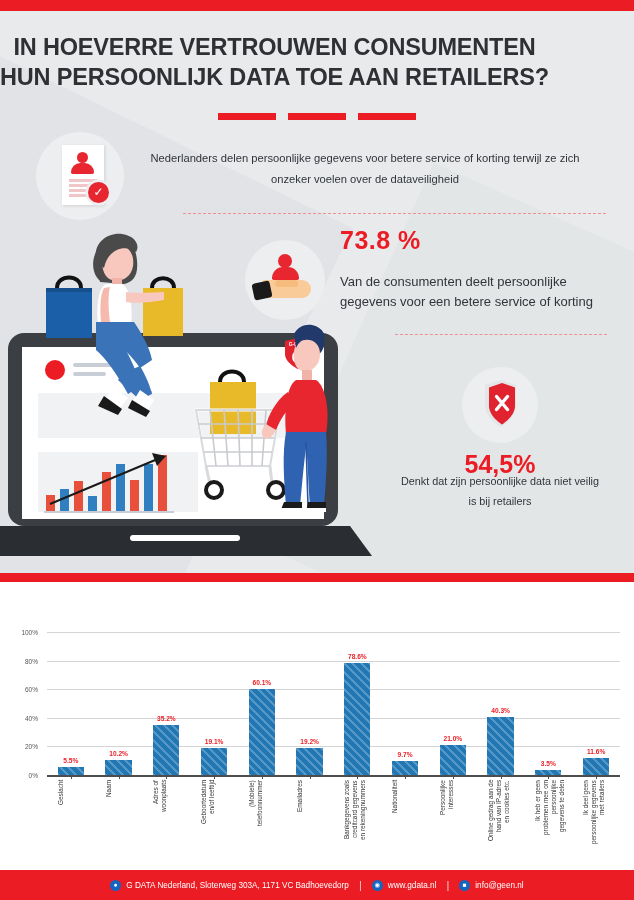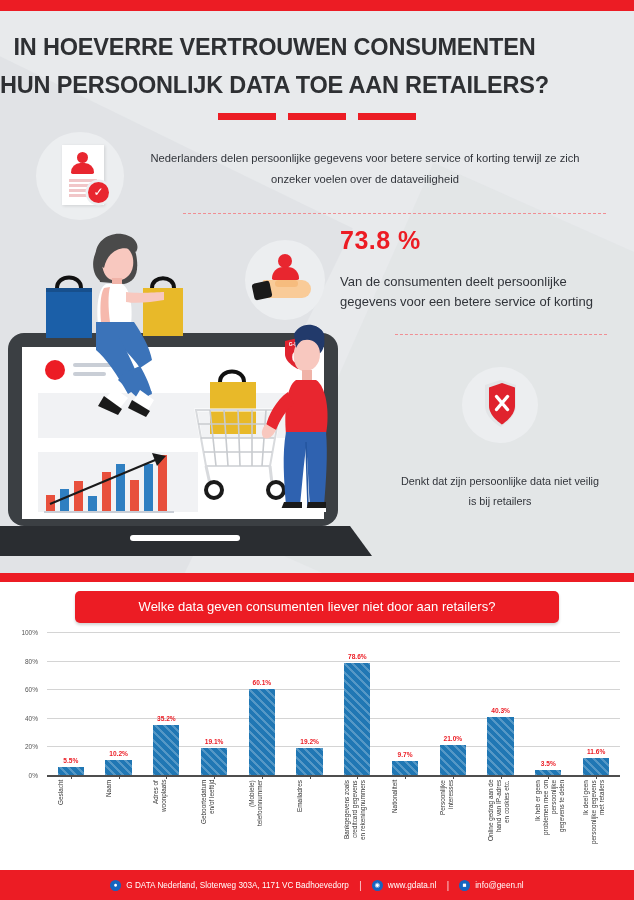--- a/index.html
+++ b/index.html
@@ -24,21 +24,21 @@
     background: #dfe2e5; transform: rotate(24deg); opacity: .6;
   }
 
   
   .headline {
     position: absolute; top: 32px; left: 0; width: 549px;
     text-align: center; color: #2e3033;
     font-weight: bold; font-size: 23.5px; line-height: 30px;
     letter-spacing: -0.2px;
   }
-  .headline .l2 { display: block; margin-top: 8px; }
+  .headline .l2 { display: block; }
   .dashes { position: absolute; top: 107px; left: 0; width: 634px; text-align: center; }
   .dashes i { display: inline-block; width: 58px; height: 7px; background: #ec1c24; margin: 0 6px; vertical-align: middle; }
 
   
   .doc-circle {
     position: absolute; left: 36px; top: 132px; width: 88px; height: 88px;
     background: #eceef0; border-radius: 50%;
   }
   .doc-sheet {
     position: absolute; left: 26px; top: 13px; width: 42px; height: 60px;
@@ -201,20 +201,21 @@
 
   <div class="shield-circle">
     <div class="shield-wrap">
       <svg width="41" height="50" viewBox="0 0 41 50">
         <path d="M5 6 L20.5 1 L36 6 L36 27 C36 39 20.5 48 20.5 48 C20.5 48 5 39 5 27 Z" fill="#e3e5e7"></path>
         <path d="M9 8.5 L22 4 L35 8.5 L35 27 C35 37.5 22 45.5 22 45.5 C22 45.5 9 37.5 9 27 Z" fill="#e0232e"></path>
         <path d="M16.5 17.5 L27.5 30.5 M27.5 17.5 L16.5 30.5" stroke="#fff" stroke-width="3.4" stroke-linecap="round"></path>
       </svg>
     </div>
   </div>
+  <div class="stat2-num">54,5%</div>
   <div class="stat2-txt">Denkt dat zijn persoonlijke data niet veilig is bij retailers</div>
 
   <div class="illu">
     <svg width="420" height="345" viewBox="0 0 420 345">
 
       <rect x="8" y="103" width="330" height="193" rx="16" fill="#3b3f43"></rect>
       <rect x="22" y="117" width="302" height="172" fill="#ffffff"></rect>
 
       <path d="M-20 296 L350 296 L372 326 L-40 326 Z" fill="#2a2d31"></path>
       <rect x="130" y="305" width="110" height="6" rx="3" fill="#ffffff"></rect>
@@ -320,21 +321,20 @@
         <path d="M26 172 L44 172 L44 182 L24 182 Z" fill="#1a1a1a"></path>
         <path d="M-2 178 L20 178 L20 182 L-2 182 Z" fill="#fff"></path>
         <path d="M24 178 L44 178 L44 182 L24 182 Z" fill="#fff"></path>
       </g>
     </svg>
   </div>
 
   <div class="mid-red"></div>
 
   <div class="chart-sec">
-    <div class="chart-title">Welke data geven consumenten liever niet door aan retailers?</div>
     <div class="plot">
       <div id="ylabels">
           <div class="ylab" style="top: 143px; left: 8px;">0%</div>
           <div class="ylab" style="top: 114.4px; left: 8px;">20%</div>
           <div class="ylab" style="top: 85.8px; left: 8px;">40%</div>
           <div class="ylab" style="top: 57.2px; left: 8px;">60%</div>
           <div class="ylab" style="top: 28.6px; left: 8px;">80%</div>
           <div class="ylab" style="top: 0px; left: 8px;">100%</div>
         </div>
       <div id="gridlines">

